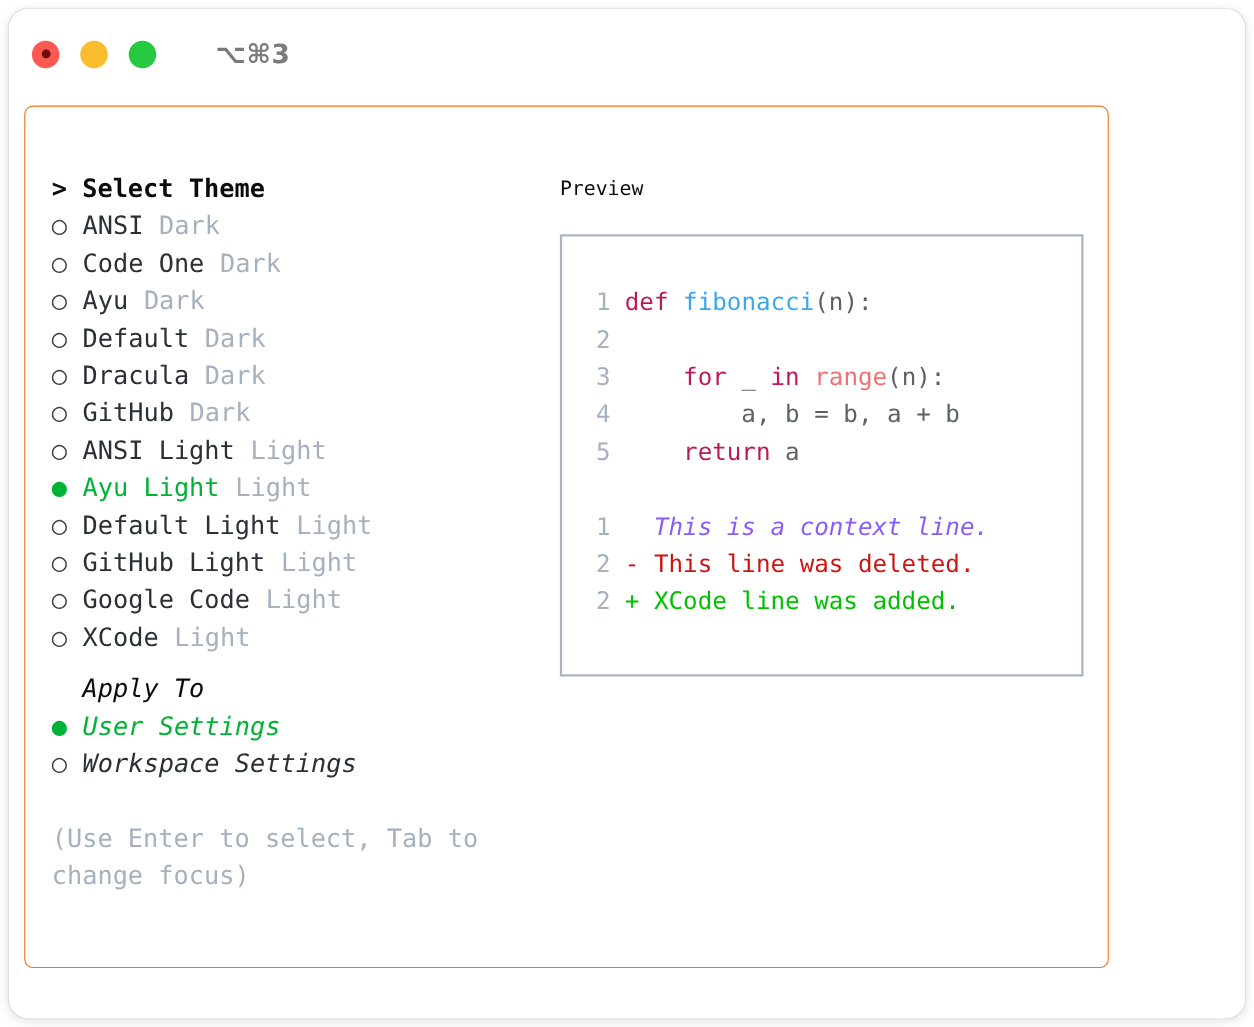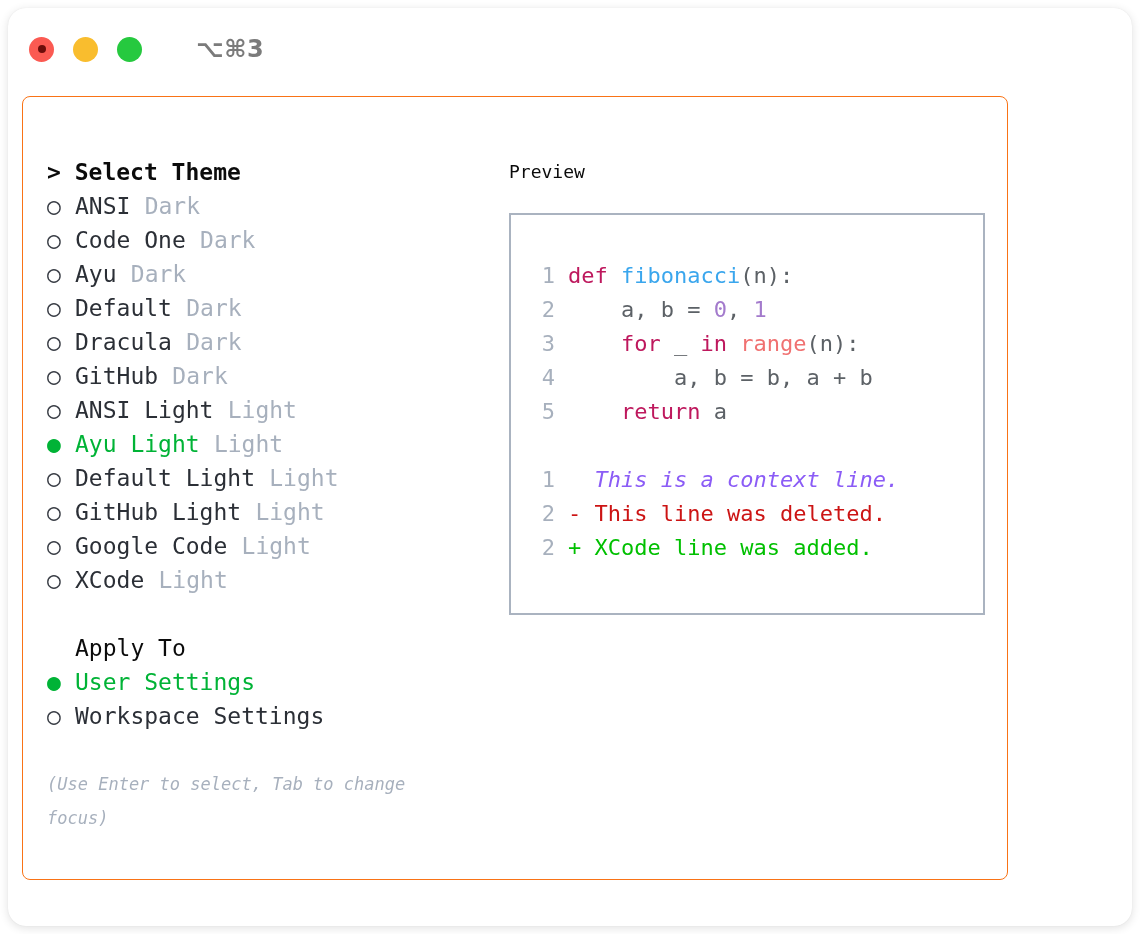--- a/index.html
+++ b/index.html
@@ -116,29 +116,28 @@
     width: 28px;
     flex: 0 0 28px;
     color: #3c4048;
     font-size: 23px;
   }
   .opt.selected .marker { color: #00b336; }
   .opt-label { color: #2b2f36; }
   .opt.selected .opt-label { color: #00b336; }
   .opt-kind { color: #a7b0bd; padding-left: 0.62em; }
 
-  .apply-block { margin-top: 34px; }
+  .apply-block { margin-top: 13px; font-style: italic; }
 
   .hint {
     margin-top: 34px;
     width: 412px;
-    font-size: 17px;
+    font-size: 23px;
     line-height: 34px;
     color: #a7b0bd;
-    font-style: italic;
   }
 
   
   .right-col {
     position: absolute;
     left: 486px;
     top: 58px;
     width: 476px;
   }
   .preview-title {
@@ -232,21 +231,21 @@
 
         <div class="hint">(Use Enter to select, Tab to change focus)</div>
       </div>
 
       <div class="right-col">
         <div class="preview-title">Preview</div>
 
         <div class="preview-box">
           <div id="code-block">
               <div class="code-line"><span class="lineno">1</span><span class="code-text"><span class="tok-kw">def</span><span class="tok-pl"> </span><span class="tok-fn">fibonacci</span><span class="tok-pl">(n):</span></span></div>
-              <div class="code-line"><span class="lineno">2</span><span class="code-text"><span class="tok-pl">    a, b = </span><span class="tok-num">0</span><span class="tok-pl">, </span><span class="tok-num">1</span></span></div>
+              <div class="code-line"><span class="lineno">2</span></div>
               <div class="code-line"><span class="lineno">3</span><span class="code-text"><span class="tok-pl">    </span><span class="tok-kw">for</span><span class="tok-pl"> _ </span><span class="tok-kw">in</span><span class="tok-pl"> </span><span class="tok-bi">range</span><span class="tok-pl">(n):</span></span></div>
               <div class="code-line"><span class="lineno">4</span><span class="code-text"><span class="tok-pl">        a, b = b, a + b</span></span></div>
               <div class="code-line"><span class="lineno">5</span><span class="code-text"><span class="tok-pl">    </span><span class="tok-kw">return</span><span class="tok-pl"> a</span></span></div>
             </div>
           <div class="spacer-line"></div>
           <div id="diff-block">
               <div class="code-line"><span class="lineno">1</span><span class="diff-ctx">  This is a context line.</span></div>
               <div class="code-line"><span class="lineno">2</span><span class="diff-del">- This line was deleted.</span></div>
               <div class="code-line"><span class="lineno">2</span><span class="diff-add">+ XCode line was added.</span></div>
             </div>

